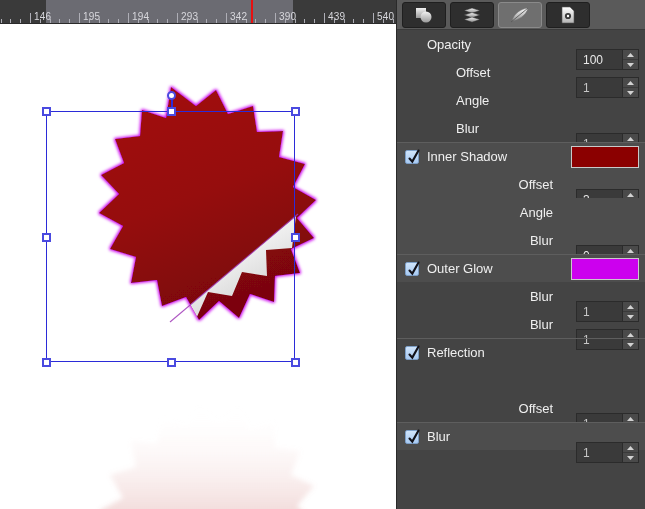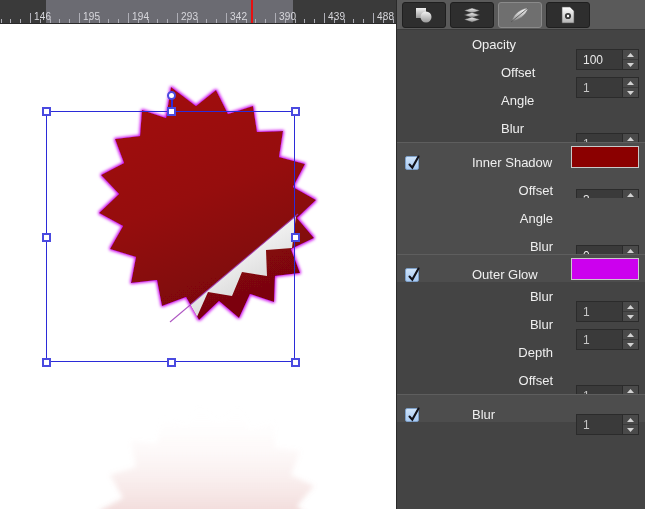--- a/index.html
+++ b/index.html
@@ -131,40 +131,39 @@
   }
 
   #rows { position: relative; }
   .row {
     position: relative;
     height: 28px;
     display: flex;
     align-items: center;
     padding: 0 0 0 8px;
   }
-  .row.highlight { background: #4d4d4d; align-items: flex-end; }
+  .row.highlight { background: #4d4d4d; }
   .row.sep { border-top: 1px solid #5e5e5e; }
 
   .row-check {
     width: 14px; height: 14px;
     flex: 0 0 14px;
     background: linear-gradient(#cfe4fb, #a8caf2);
     border: 1px solid #7d9fc8;
     border-radius: 2px;
     position: relative;
     margin-right: 8px;
   }
   .row-check svg { position: absolute; left: 1px; top: -2px; }
   .row-check.hidden { visibility: hidden; }
 
   .row-label {
     font-size: 13px;
     color: #efefef;
     white-space: nowrap;
-    margin-left: 45px;
   }
   .row-label.sub-left { padding-left: 29px; }
   .row-label.sub-right {
     width: 148px;
     text-align: right;
     padding-right: 0;
     margin-left: -22px;
   }
 
   .row-right {
@@ -267,21 +266,21 @@
           <div class="ruler-tick minor" style="left: 393px;"></div>
         </div>
       <div id="ruler-labels">
           <div class="ruler-label" style="left: 34px;">146</div>
           <div class="ruler-label" style="left: 83px;">195</div>
           <div class="ruler-label" style="left: 132px;">194</div>
           <div class="ruler-label" style="left: 181px;">293</div>
           <div class="ruler-label" style="left: 230px;">342</div>
           <div class="ruler-label" style="left: 279px;">390</div>
           <div class="ruler-label" style="left: 328px;">439</div>
-          <div class="ruler-label" style="left: 377px;">488</div>
+          <div class="ruler-label" style="left: 377px;">540</div>
         </div>
       <div id="ruler-marker" style="left: 251px;"></div>
     </div>
     <div id="ruler-bottom-edge"></div>
 
     <div id="artwork-wrap">
       <svg id="artwork-svg" width="396" height="485" viewBox="0 0 396 485">
         <defs>
           <linearGradient id="burstGrad" x1="0" y1="0" x2="0.35" y2="1">
             <stop offset="0%" stop-color="#a30c0e"></stop>
@@ -596,23 +595,30 @@
                 </div>
                 <div class="spin-btn">
                   <svg width="9" height="6" viewBox="0 0 9 6">
                     <path d="M4.5 5 L1 1 L8 1 Z" fill="#d2d2d2"></path>
                   </svg>
                 </div>
               </div>
             </div>
           </div>
         </div>
-        <div class="row">
-          <div class="row-check hidden"></div>
-          <div class="row-label sub-right">Depth</div>
+        <div class="row sep">
+          <div class="row-check">
+            <svg width="14" height="17" viewBox="0 0 14 17">
+              <path d="M2.5 9.5 L5.3 12.6 L11.5 1.5" stroke="#12121a" stroke-width="2.1" fill="none" stroke-linecap="round"></path>
+            </svg>
+          </div>
+          <div class="row-label">Reflection</div>
+        </div>
+        <div class="row">
+          <div class="row-check hidden"></div>
         </div>
         <div class="row">
           <div class="row-check hidden"></div>
           <div class="row-label sub-right">Offset</div>
           <div class="row-right">
             <div class="spin-wrap">
               <div class="spin-field">1</div>
               <div class="spin-btns">
                 <div class="spin-btn">
                   <svg width="9" height="6" viewBox="0 0 9 6">

